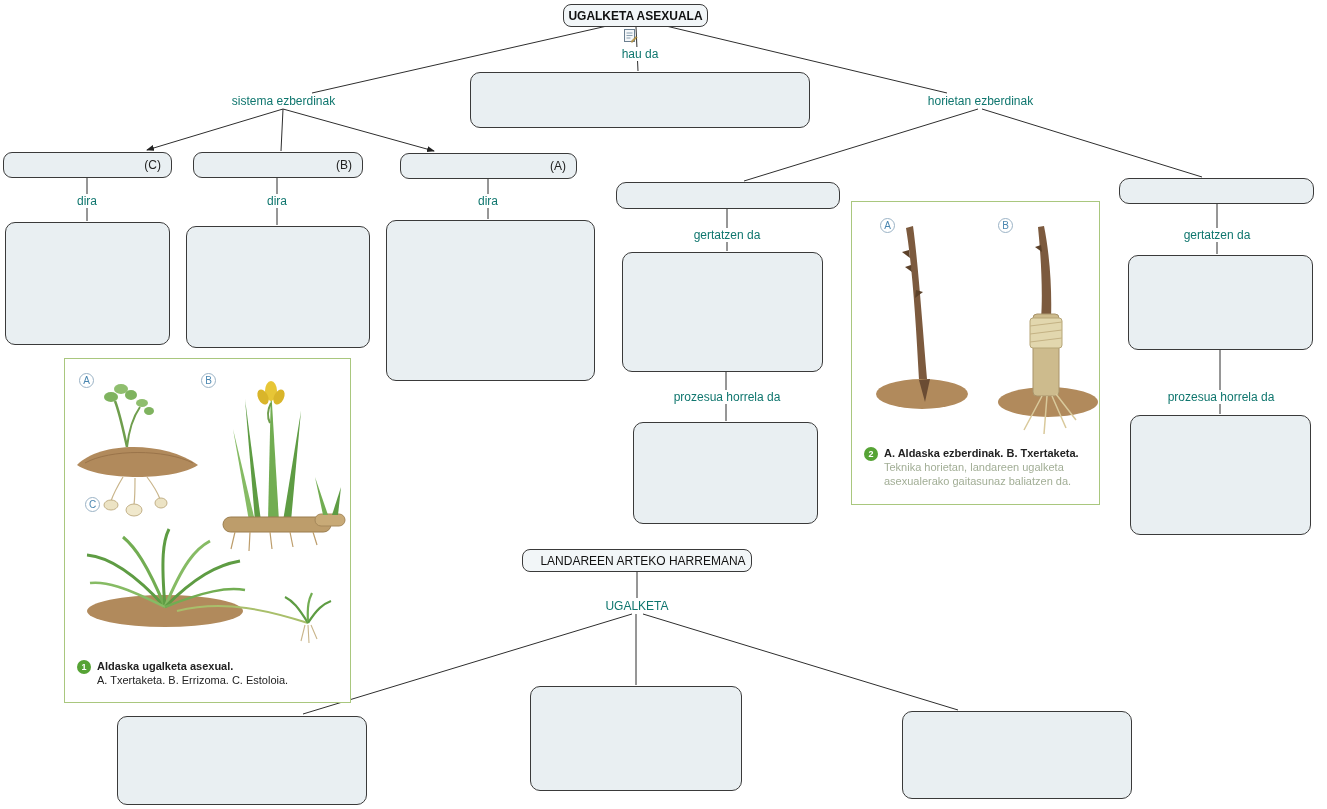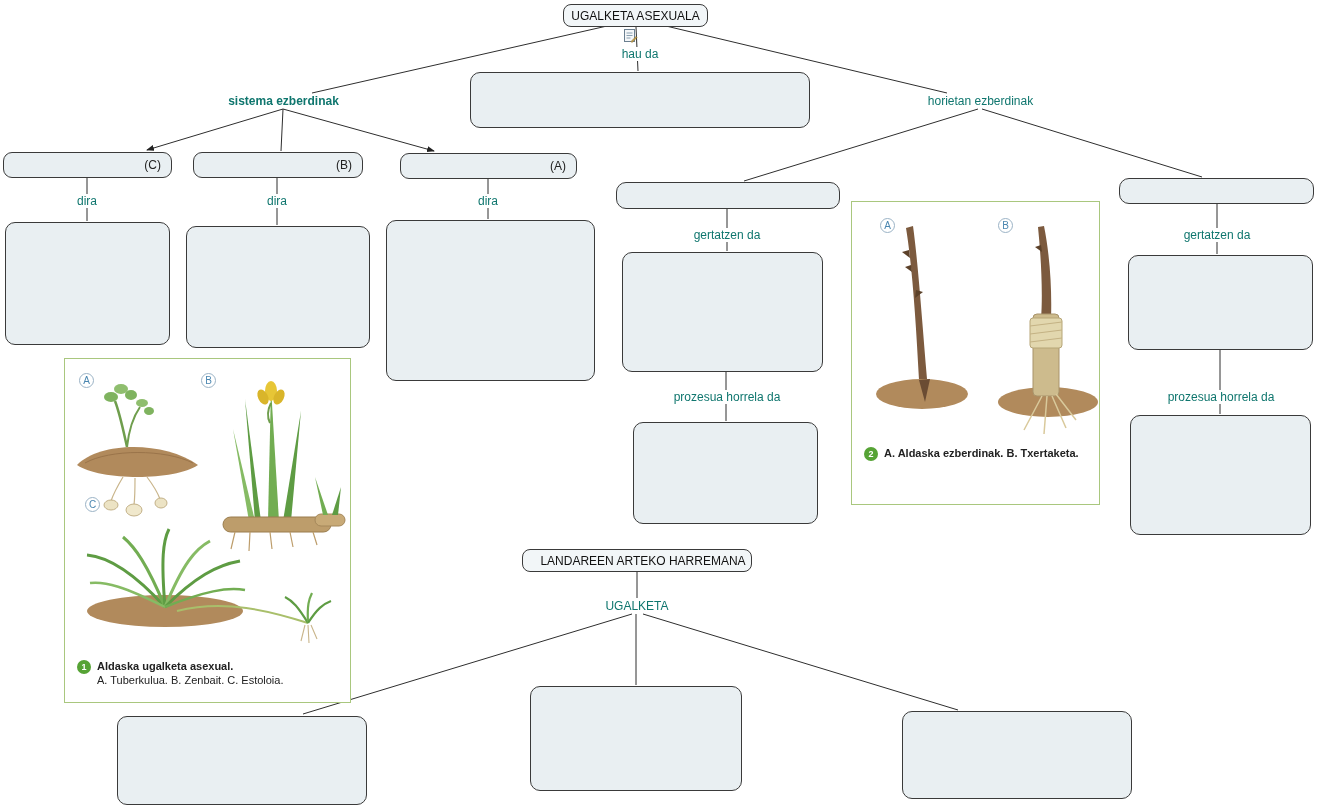--- a/index.html
+++ b/index.html
@@ -55,31 +55,31 @@
       <path d="M726,372 L726,421"></path>
       <path d="M1217,204 L1217,254"></path>
       <path d="M1220,350 L1220,414"></path>
       <path d="M637,572 L637,598"></path>
       <path d="M632,614 L303,714"></path>
       <path d="M636,614 L636,685"></path>
       <path d="M643,614 L958,710"></path>
     </g>
   </svg>
 
-  <div class="box titlebox" style="left:563px; top:4px; width:145px; height:23px;">UGALKETA ASEXUALA</div>
+  <div class="box titlebox" style="left:563px; top:4px; width:145px; height:23px;font-weight:bold;">UGALKETA ASEXUALA</div>
 
   <svg class="note-icon" style="left:622px; top:28px;" width="16" height="16" viewBox="0 0 16 16">
     <rect x="2.5" y="1.5" width="10" height="12" fill="#f5f7f9" stroke="#6b7f90" stroke-width="1"></rect>
     <path d="M4.5,5 L10.5,5 M4.5,7.5 L10.5,7.5 M4.5,10 L8.5,10" stroke="#8aa0b0" stroke-width="1"></path>
     <path d="M9,13.5 L14,8.5 L15,9.5 L10,14.5 Z" fill="#c8a24a" stroke="#8c7030" stroke-width="0.6"></path>
   </svg>
 
   <div class="lbl" style="left:615px; top:47px; width:50px;">hau da</div>
 
-  <div class="lbl" style="left:216px; top:94px; width:135px;font-weight:bold;">sistema ezberdinak</div>
+  <div class="lbl" style="left:216px; top:94px; width:135px;">sistema ezberdinak</div>
   <div class="lbl" style="left:913px; top:94px; width:135px;">horietan ezberdinak</div>
 
   <div class="box" style="left:470px; top:72px; width:340px; height:56px;"></div>
 
   <div class="box letterbox" style="left:3px; top:152px; width:169px; height:26px;">
     <span>(C)</span>
   </div>
   <div class="box letterbox" style="left:193px; top:152px; width:170px; height:26px;">
     <span>(B)</span>
   </div>
@@ -160,21 +160,21 @@
         <path d="M240,266 L236,282 M243,266 L244,284 M246,266 L252,280" stroke="#c9b58b" stroke-width="1.1" fill="none"></path>
       </g>
     </svg>
     <span class="badge-letter" style="left:14px; top:14px;">A</span>
     <span class="badge-letter" style="left:136px; top:14px;">B</span>
     <span class="badge-letter" style="left:20px; top:138px;">C</span>
     <div class="panel-caption" style="top:300px; width:262px;">
       <span class="num-badge">1</span>
       <span class="cap-col">
         <span class="cap-title">Aldaska ugalketa asexual.</span><br>
-        <span>A. Tuberkulua. B. Zenbait. C. Estoloia.</span>
+        <span>A. Txertaketa. B. Errizoma. C. Estoloia.</span>
       </span>
     </div>
   </div>
 
   <div class="panel" style="left:851px; top:201px; width:249px; height:304px;">
     <svg width="247" height="238" viewBox="0 0 247 238">
       <g>
         <path d="M54,26 C60,62 64,120 67,178 L75,177 C70,118 66,60 61,24 Z" fill="#7c5a3e"></path>
         <path d="M58,56 L50,50 L57,48 Z" fill="#5c4129"></path>
         <path d="M63,96 L71,90 L64,88 Z" fill="#5c4129"></path>
@@ -191,20 +191,21 @@
         <path d="M178,124 L210,120 M178,132 L210,128 M178,140 L210,136" stroke="#c4b284" stroke-width="1"></path>
         <path d="M190,194 L172,228 M195,194 L192,232 M200,194 L214,226 M204,192 L224,218" stroke="#d9c99b" stroke-width="1.5" fill="none"></path>
       </g>
     </svg>
     <span class="badge-letter" style="left:28px; top:16px;">A</span>
     <span class="badge-letter" style="left:146px; top:16px;">B</span>
     <div class="panel-caption" style="top:244px; width:226px;">
       <span class="num-badge">2</span>
       <span class="cap-col">
         <span class="cap-title">A. Aldaska ezberdinak. B. Txertaketa.</span><br>
+        <span class="cap-body">Teknika horietan, landareen ugalketa asexualerako gaitasunaz baliatzen da.</span>
       </span>
     </div>
   </div>
 
   <div class="box titlebox" style="left:522px; top:549px; width:230px; height:23px;padding-left:12px;">LANDAREEN ARTEKO HARREMANA</div>
   <div class="lbl" style="left:592px; top:599px; width:90px;">UGALKETA</div>
 
   <div class="box" style="left:117px; top:716px; width:250px; height:89px;"></div>
   <div class="box" style="left:530px; top:686px; width:212px; height:105px;"></div>
   <div class="box" style="left:902px; top:711px; width:230px; height:88px;"></div>

